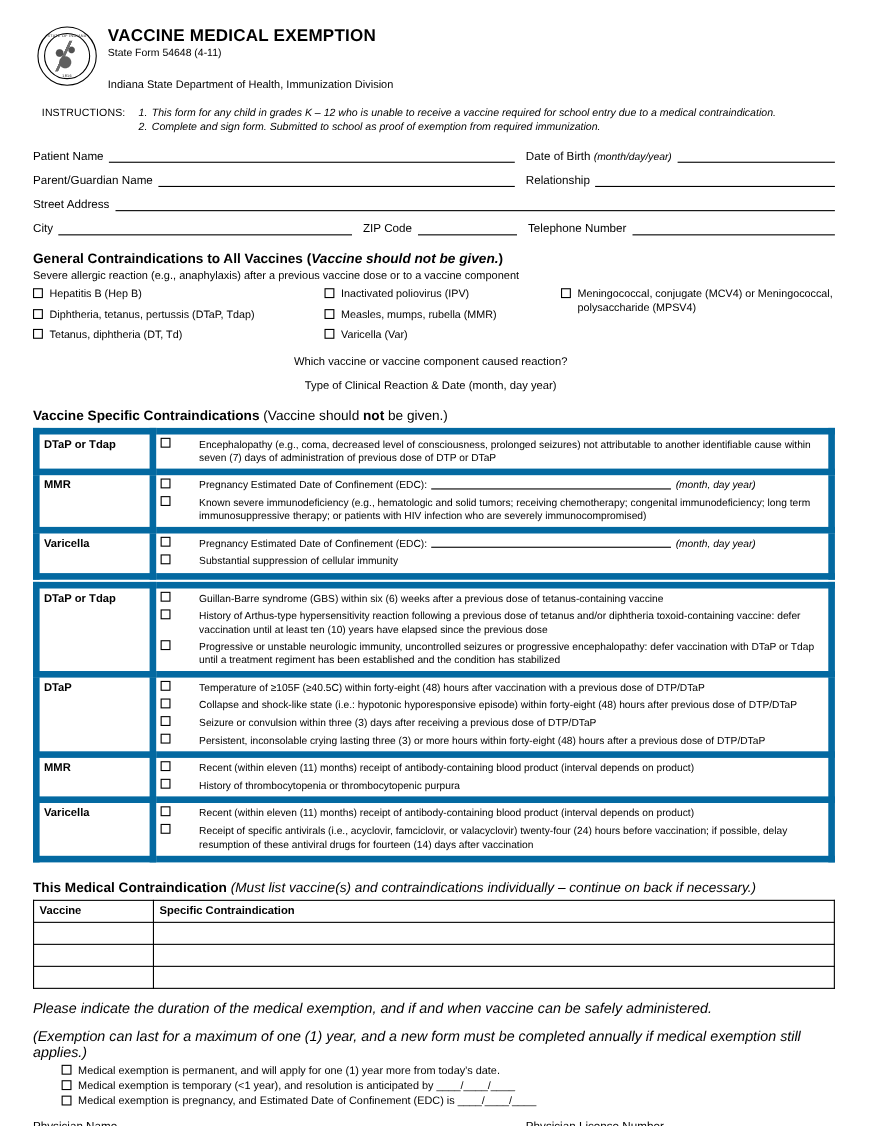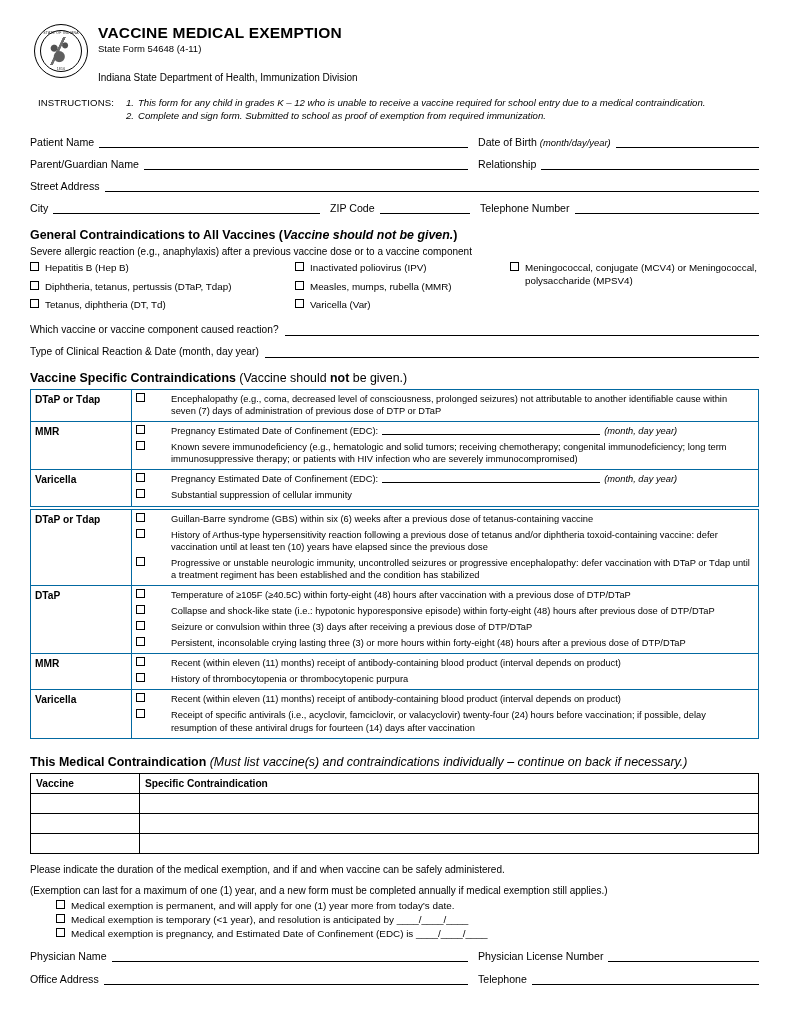--- a/index.html
+++ b/index.html
@@ -154,31 +154,32 @@
     align-items: flex-start;
     margin-bottom: 6px;
     line-height: 1.28;
   }
 
   .q-row {
     display: flex;
     align-items: center;
     font-size: 10.2px;
     margin-top: 6px;
+    flex-direction: column;
   }
 
   
   table.grid {
     width: 100%;
     border-collapse: collapse;
     font-size: 9.3px;
     margin-top: 2px;
   }
   table.grid td {
-    border: 1px solid #0369a1;
+    border: 6px solid #0369a1;
     padding: 3px 4px 4px 4px;
     vertical-align: top;
   }
   table.grid td.vac-name {
     width: 92px;
     font-weight: bold;
     font-size: 10.2px;
     padding-top: 4px;
   }
   .bullet-line {
@@ -211,21 +212,21 @@
     height: 15px;
     padding: 2px 5px;
   }
   table.other td.hdr {
     font-weight: bold;
     font-size: 10.2px;
   }
   table.other td.col1 { width: 98px; }
 
   
-  .dur-note { font-size: 10px; margin-top: 10px; }
+  .dur-note { font-size: 13px; margin-top: 10px; font-style: italic; }
   .dur-list { margin: 4px 0 0 26px; font-size: 9.9px; }
   .dur-item { display: flex; align-items: flex-start; margin-bottom: 3px; }
 
   .sig-row {
     display: flex;
     align-items: flex-end;
     font-size: 10.6px;
     margin-top: 11px;
   }
 </style>

